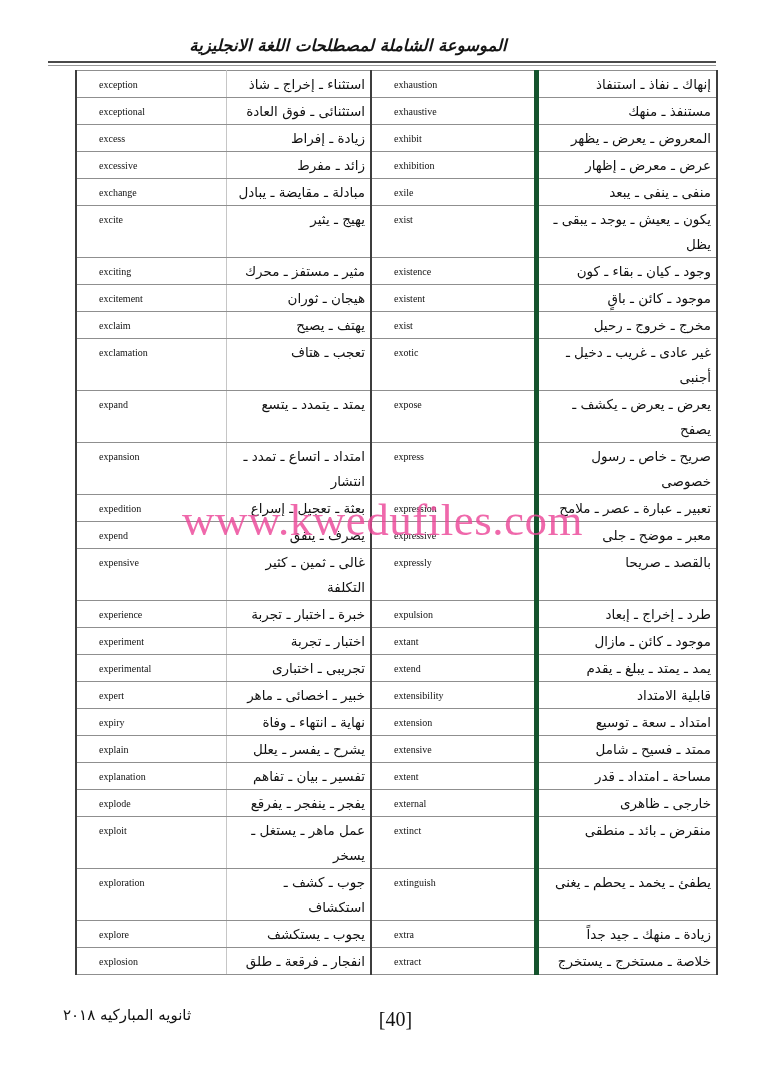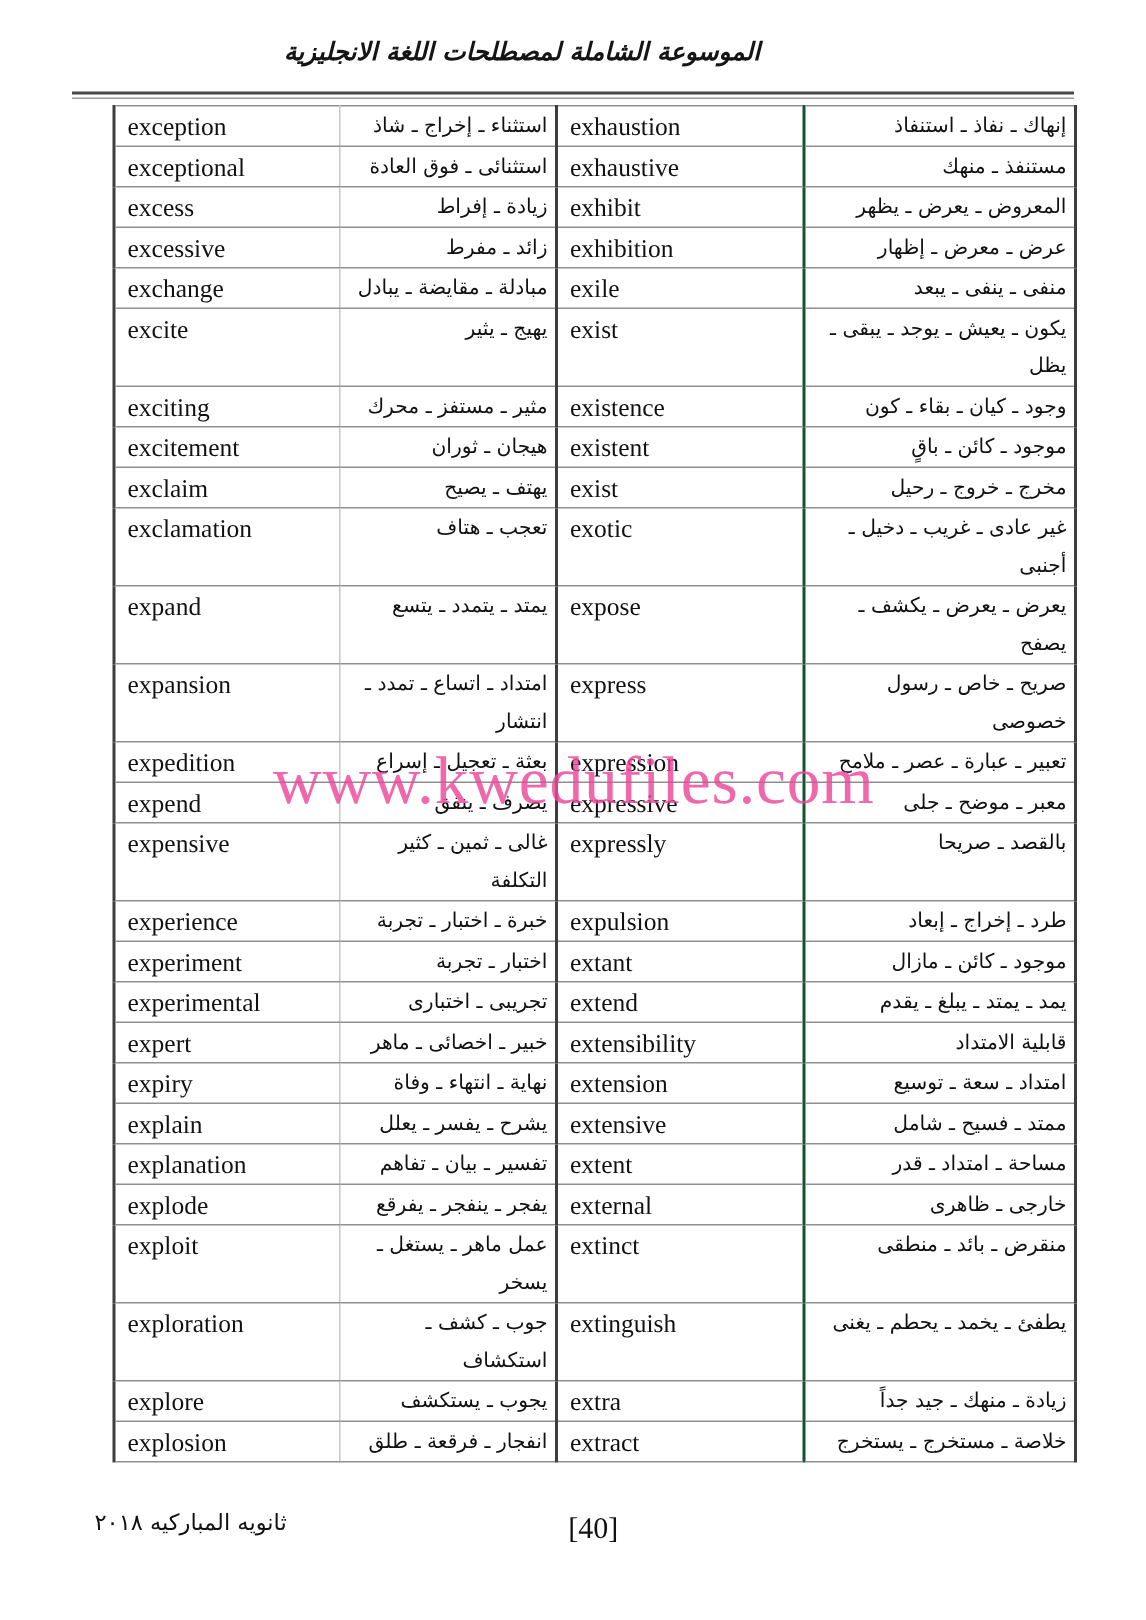--- a/index.html
+++ b/index.html
@@ -6,21 +6,21 @@
   body {
     width: 764px; height: 1080px;
     background: #ffffff;
     position: relative;
     overflow: hidden;
     font-family: "Liberation Serif", serif;
     color: #111;
   }
   .page-title {
     position: absolute;
-    top: 25px; left: 0; width: 696px;
+    top: 36px; left: 0; width: 696px;
     text-align: center;
     font-family: "DejaVu Sans", sans-serif;
     font-style: italic;
     font-weight: bold;
     font-size: 16.5px;
     direction: rtl;
     color: #151515;
   }
   .title-rule {
     position: absolute;
@@ -38,38 +38,38 @@
   }
   .dict-table tr { height: 27px; }
   .dict-table td {
     border-top: 1px solid #8f8f8f;
     border-bottom: 1px solid #8f8f8f;
     vertical-align: top;
     overflow: hidden;
   }
   td.cell-en {
     font-family: "Liberation Serif", serif;
-    font-size: 17px;
+    font-size: 10px;
     line-height: 25px;
     text-align: left;
-    padding: 1px 2px 0 8px;
+    padding: 1px 2px 0 22px;
     margin-top: 36px;
   }
   td.cell-ar {
     font-family: "DejaVu Sans", sans-serif;
     font-size: 13.5px;
     line-height: 25px;
     direction: rtl;
     text-align: right;
     padding: 1px 5px 0 2px;
     white-space: pre-line;
   }
   .dict-table td:nth-child(1) { border-left: 2px solid #3d3d3d; border-right: 1px solid #c6c6c6; }
   .dict-table td:nth-child(2) { border-right: 2px solid #3d3d3d; margin-top: 44px; }
-  .dict-table td:nth-child(3) { border-right: 2px solid #14532d; }
+  .dict-table td:nth-child(3) { border-right: 5px solid #14532d; }
   .dict-table td:nth-child(4) { border-right: 2px solid #3d3d3d; }
   .watermark {
     position: absolute;
     top: 494px; left: 182px;
     font-family: "Liberation Serif", serif;
     font-size: 45px;
     letter-spacing: 0.5px;
     color: #ec4899;
     opacity: 0.82;
     white-space: nowrap;

